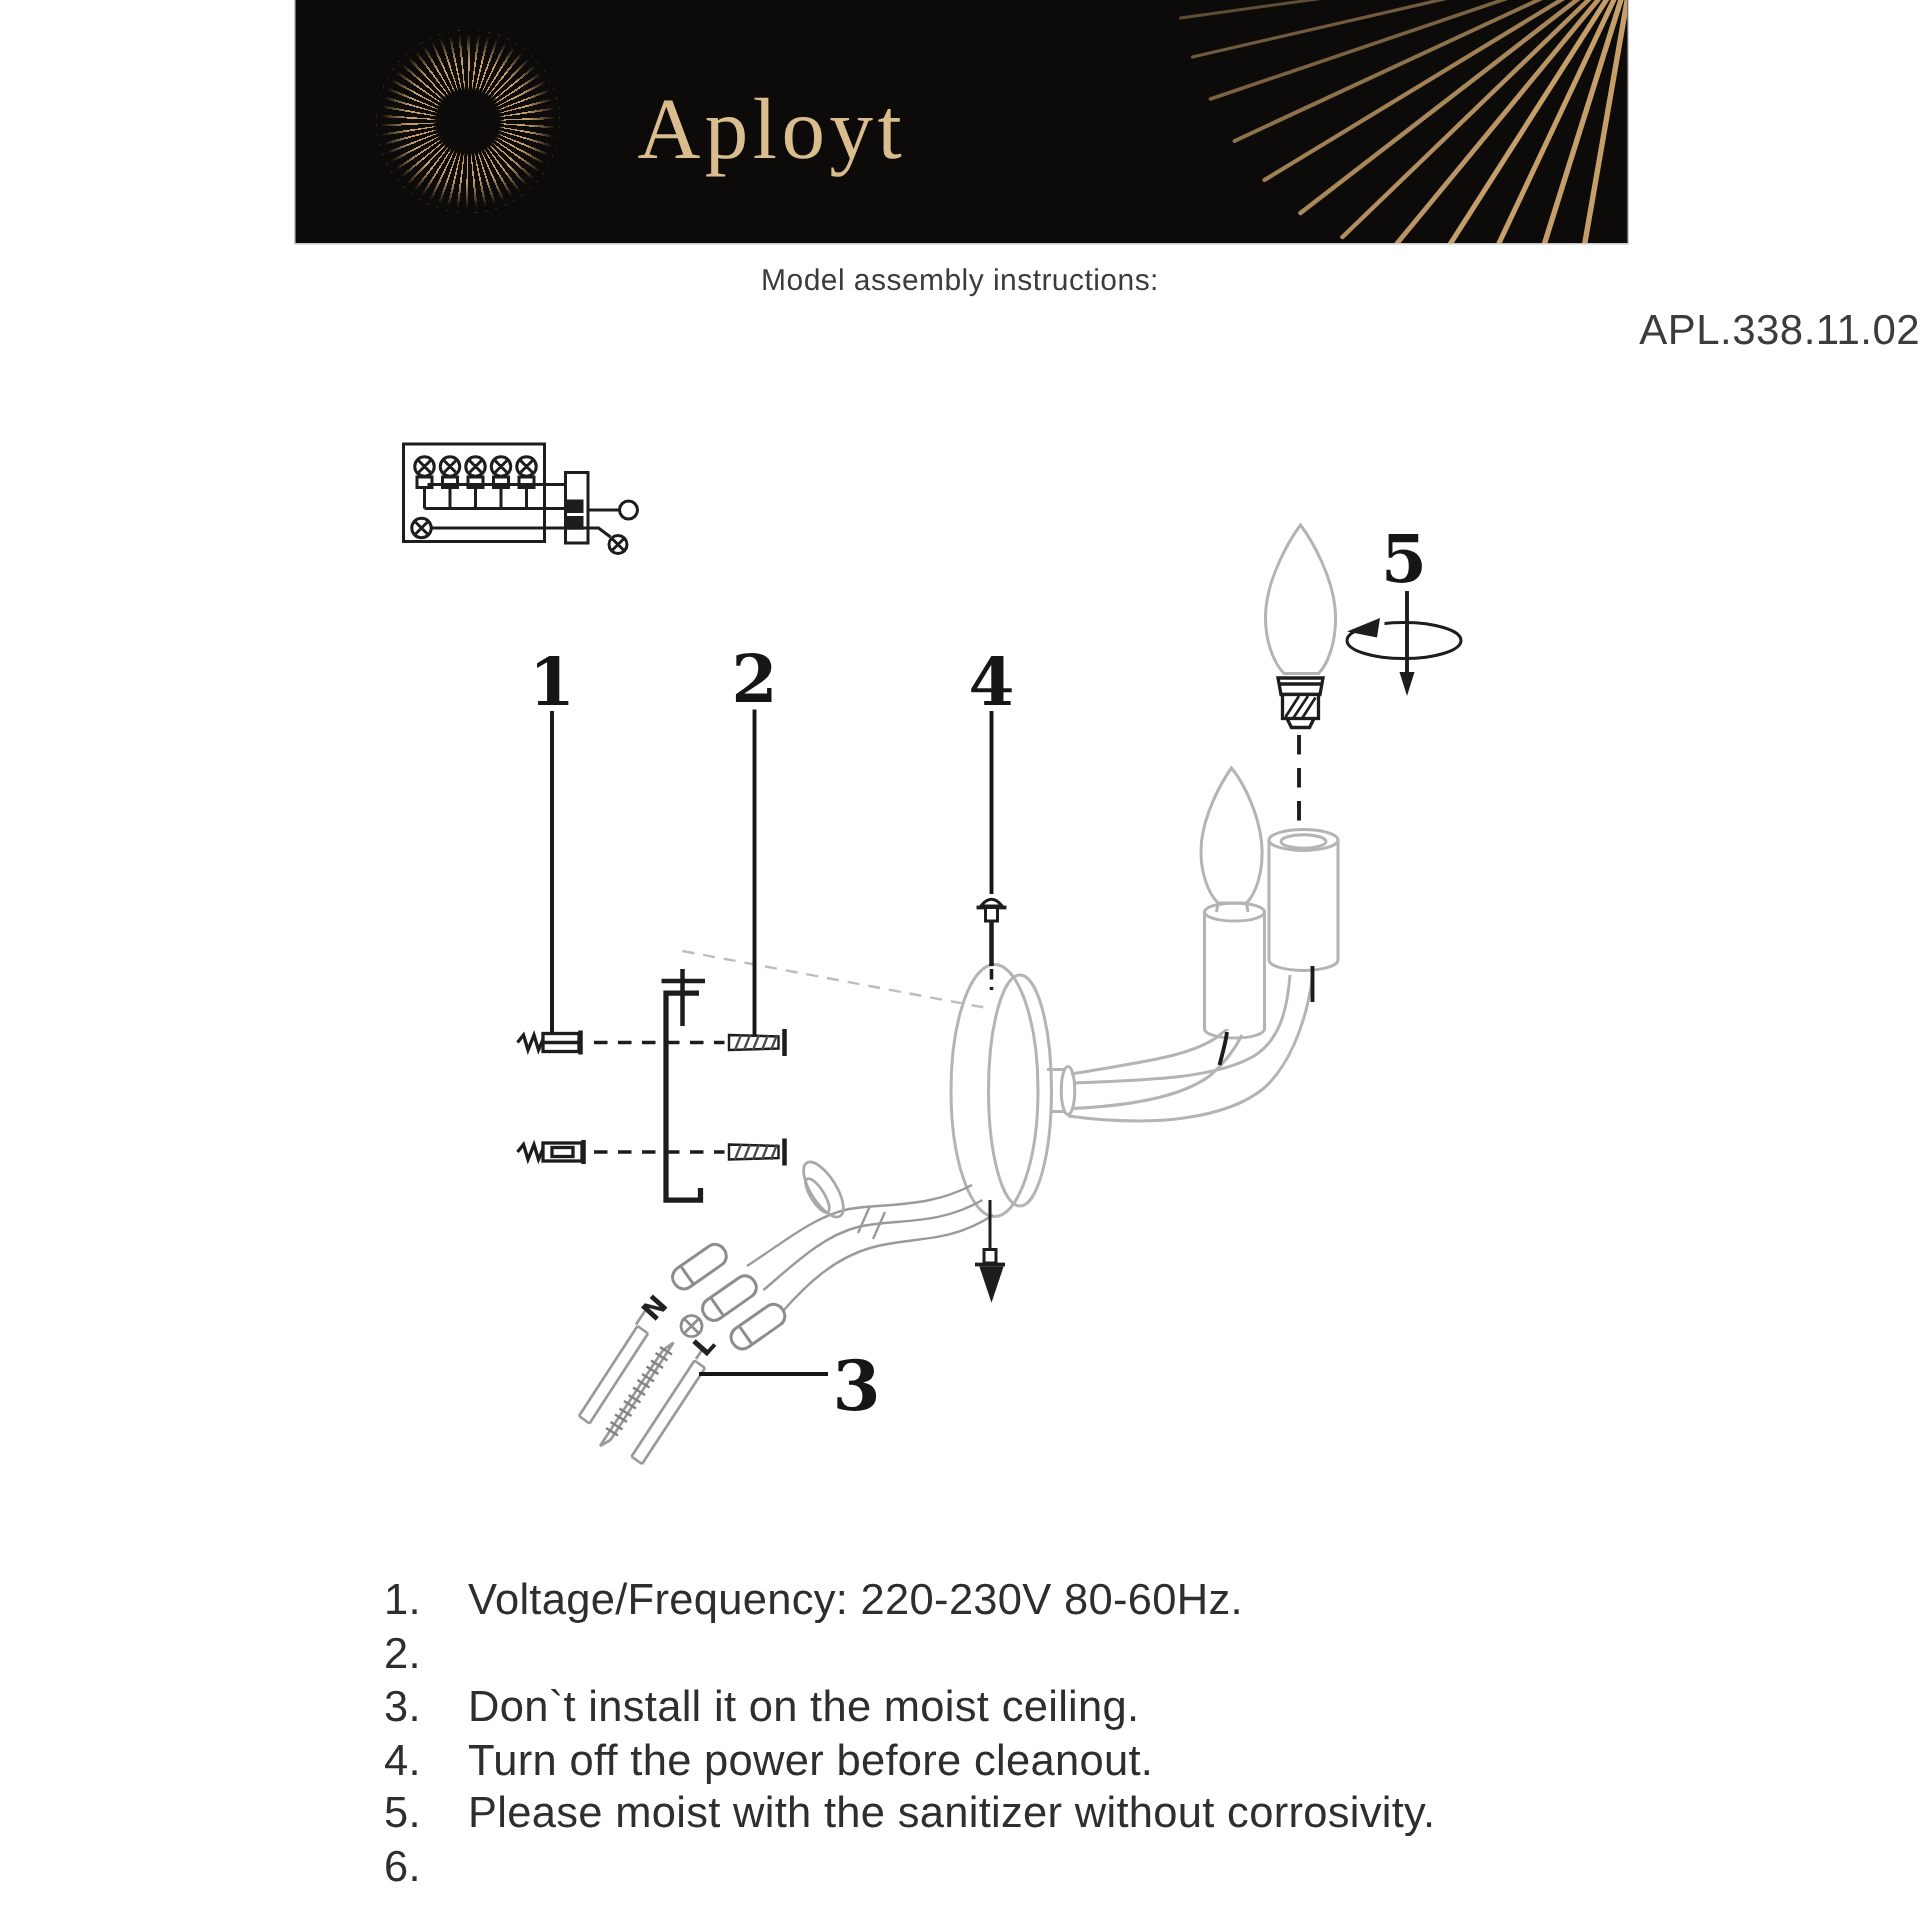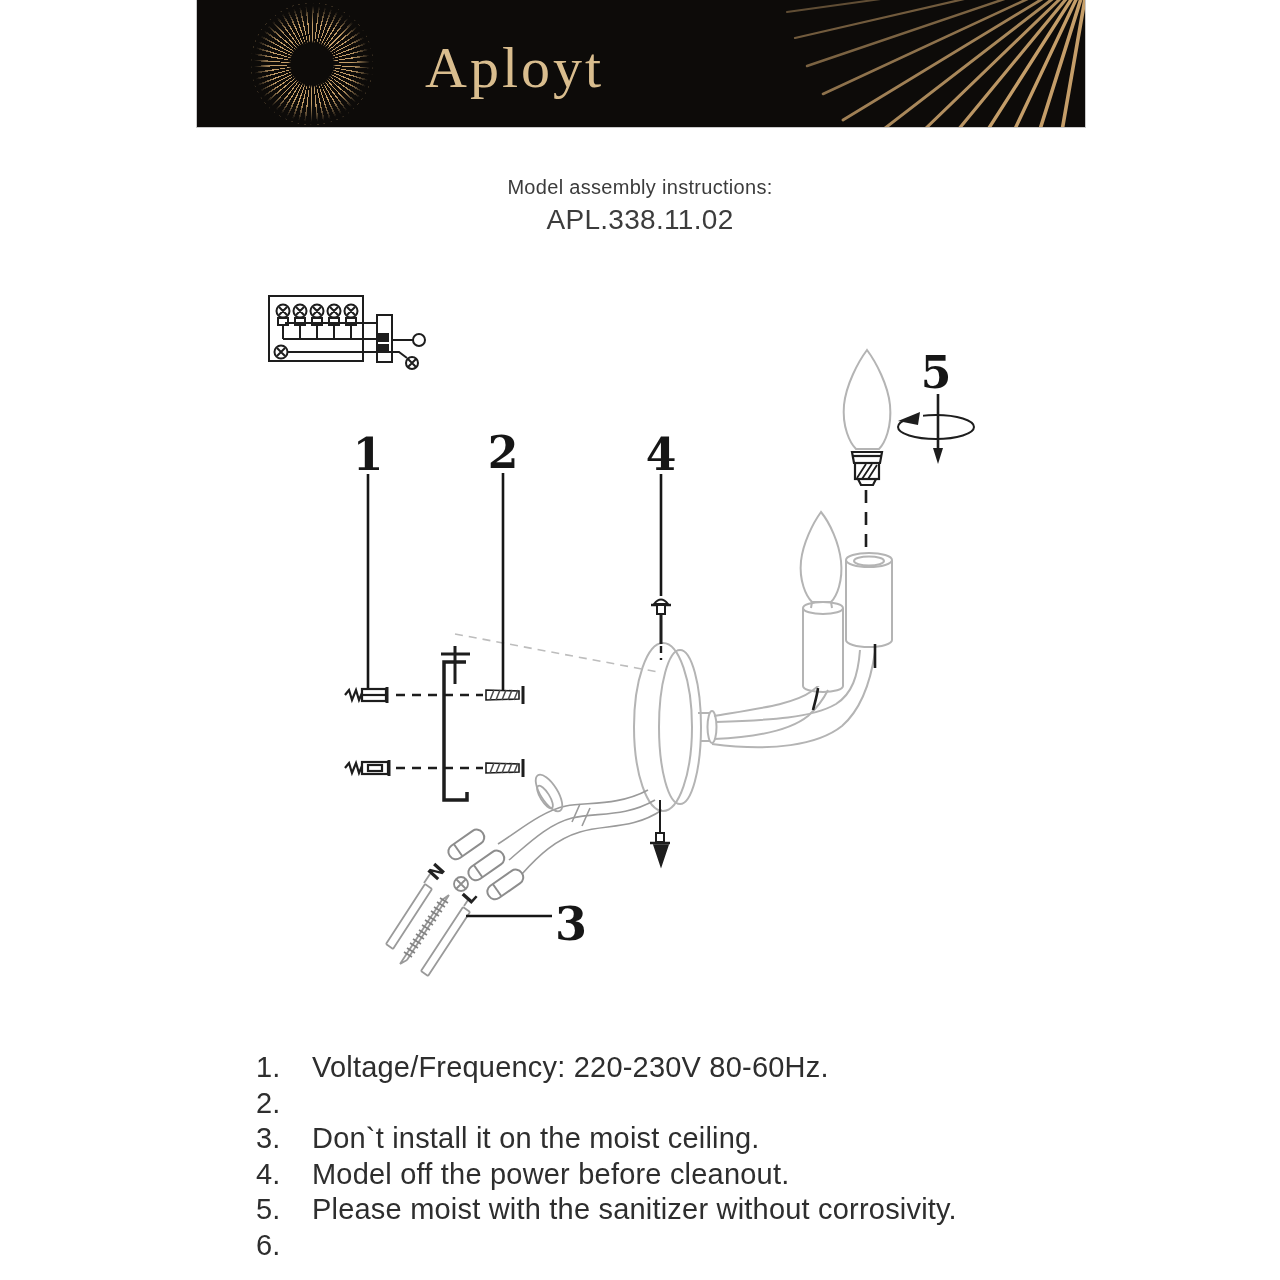--- a/index.html
+++ b/index.html
@@ -1,34 +1,34 @@
 <!DOCTYPE html>
 <html><head>
 <meta charset="utf-8">
 <style>
   html,body{margin:0;padding:0;background:#ffffff;width:1280px;height:1280px;overflow:hidden;
             font-family:"Liberation Sans",sans-serif;}
   .page{position:relative;width:1280px;height:1280px;background:#fff;}
 
   
-  .banner{position:absolute;left:197px;top:0;width:888px;height:127px;background:#0d0b09;
+  .banner{position:absolute;left:197px;top:0;width:888px;height:162px;background:#0d0b09;
           display:flex;align-items:center;box-shadow:0 0 0 1px #c9c9c9;overflow:hidden;}
   .sunburst{position:relative;width:122px;height:122px;margin-left:54px;border-radius:50%;
             background:repeating-conic-gradient(rgba(205,165,110,.95) 0deg 1.7deg, rgba(13,11,9,0) 1.7deg 6.2deg);
             flex:0 0 auto;}
   .sunburst::before{content:"";position:absolute;inset:0;border-radius:50%;
             background:radial-gradient(circle closest-side,#0d0b09 0px,#0d0b09 21px,rgba(13,11,9,0) 24px,rgba(13,11,9,0) 40px,#0d0b09 58px);}
   .brand{margin-left:52px;margin-top:8px;font-family:"Liberation Serif",serif;font-weight:400;
          font-size:58px;letter-spacing:3px;color:#d9bd8e;}
   .rays{position:absolute;right:0;top:0;height:162px;width:360px;}
 
   
   .titleblock{position:absolute;left:0;top:176px;width:1280px;text-align:center;color:#3c3c3c;}
   .titleblock .t1{font-size:20px;letter-spacing:.3px;}
-  .titleblock .t2{font-size:28px;margin-top:5px;letter-spacing:.3px;}
+  .titleblock .t2{font-size:28px;margin-top:5px;letter-spacing:.3px;text-align:right;}
 
   
   .diagram{position:absolute;left:0;top:262px;width:1280px;height:790px;}
 
   
   .instructions{position:absolute;left:256px;top:1050px;width:900px;color:#2e2e2e;}
   .instructions .row{display:flex;height:35.5px;align-items:center;font-size:29px;letter-spacing:.2px;}
   .instructions .num{width:56px;flex:0 0 auto;}
   .instructions .txt{white-space:nowrap;}
 </style>
@@ -265,21 +265,21 @@
     </div>
     <div class="row">
       <span class="num">2.</span>
     </div>
     <div class="row">
       <span class="num">3.</span>
       <span class="txt">Don`t install it on the moist ceiling.</span>
     </div>
     <div class="row">
       <span class="num">4.</span>
-      <span class="txt">Model off the power before cleanout.</span>
+      <span class="txt">Turn off the power before cleanout.</span>
     </div>
     <div class="row">
       <span class="num">5.</span>
       <span class="txt">Please moist with the sanitizer without corrosivity.</span>
     </div>
     <div class="row">
       <span class="num">6.</span>
     </div>
   </div>
 

